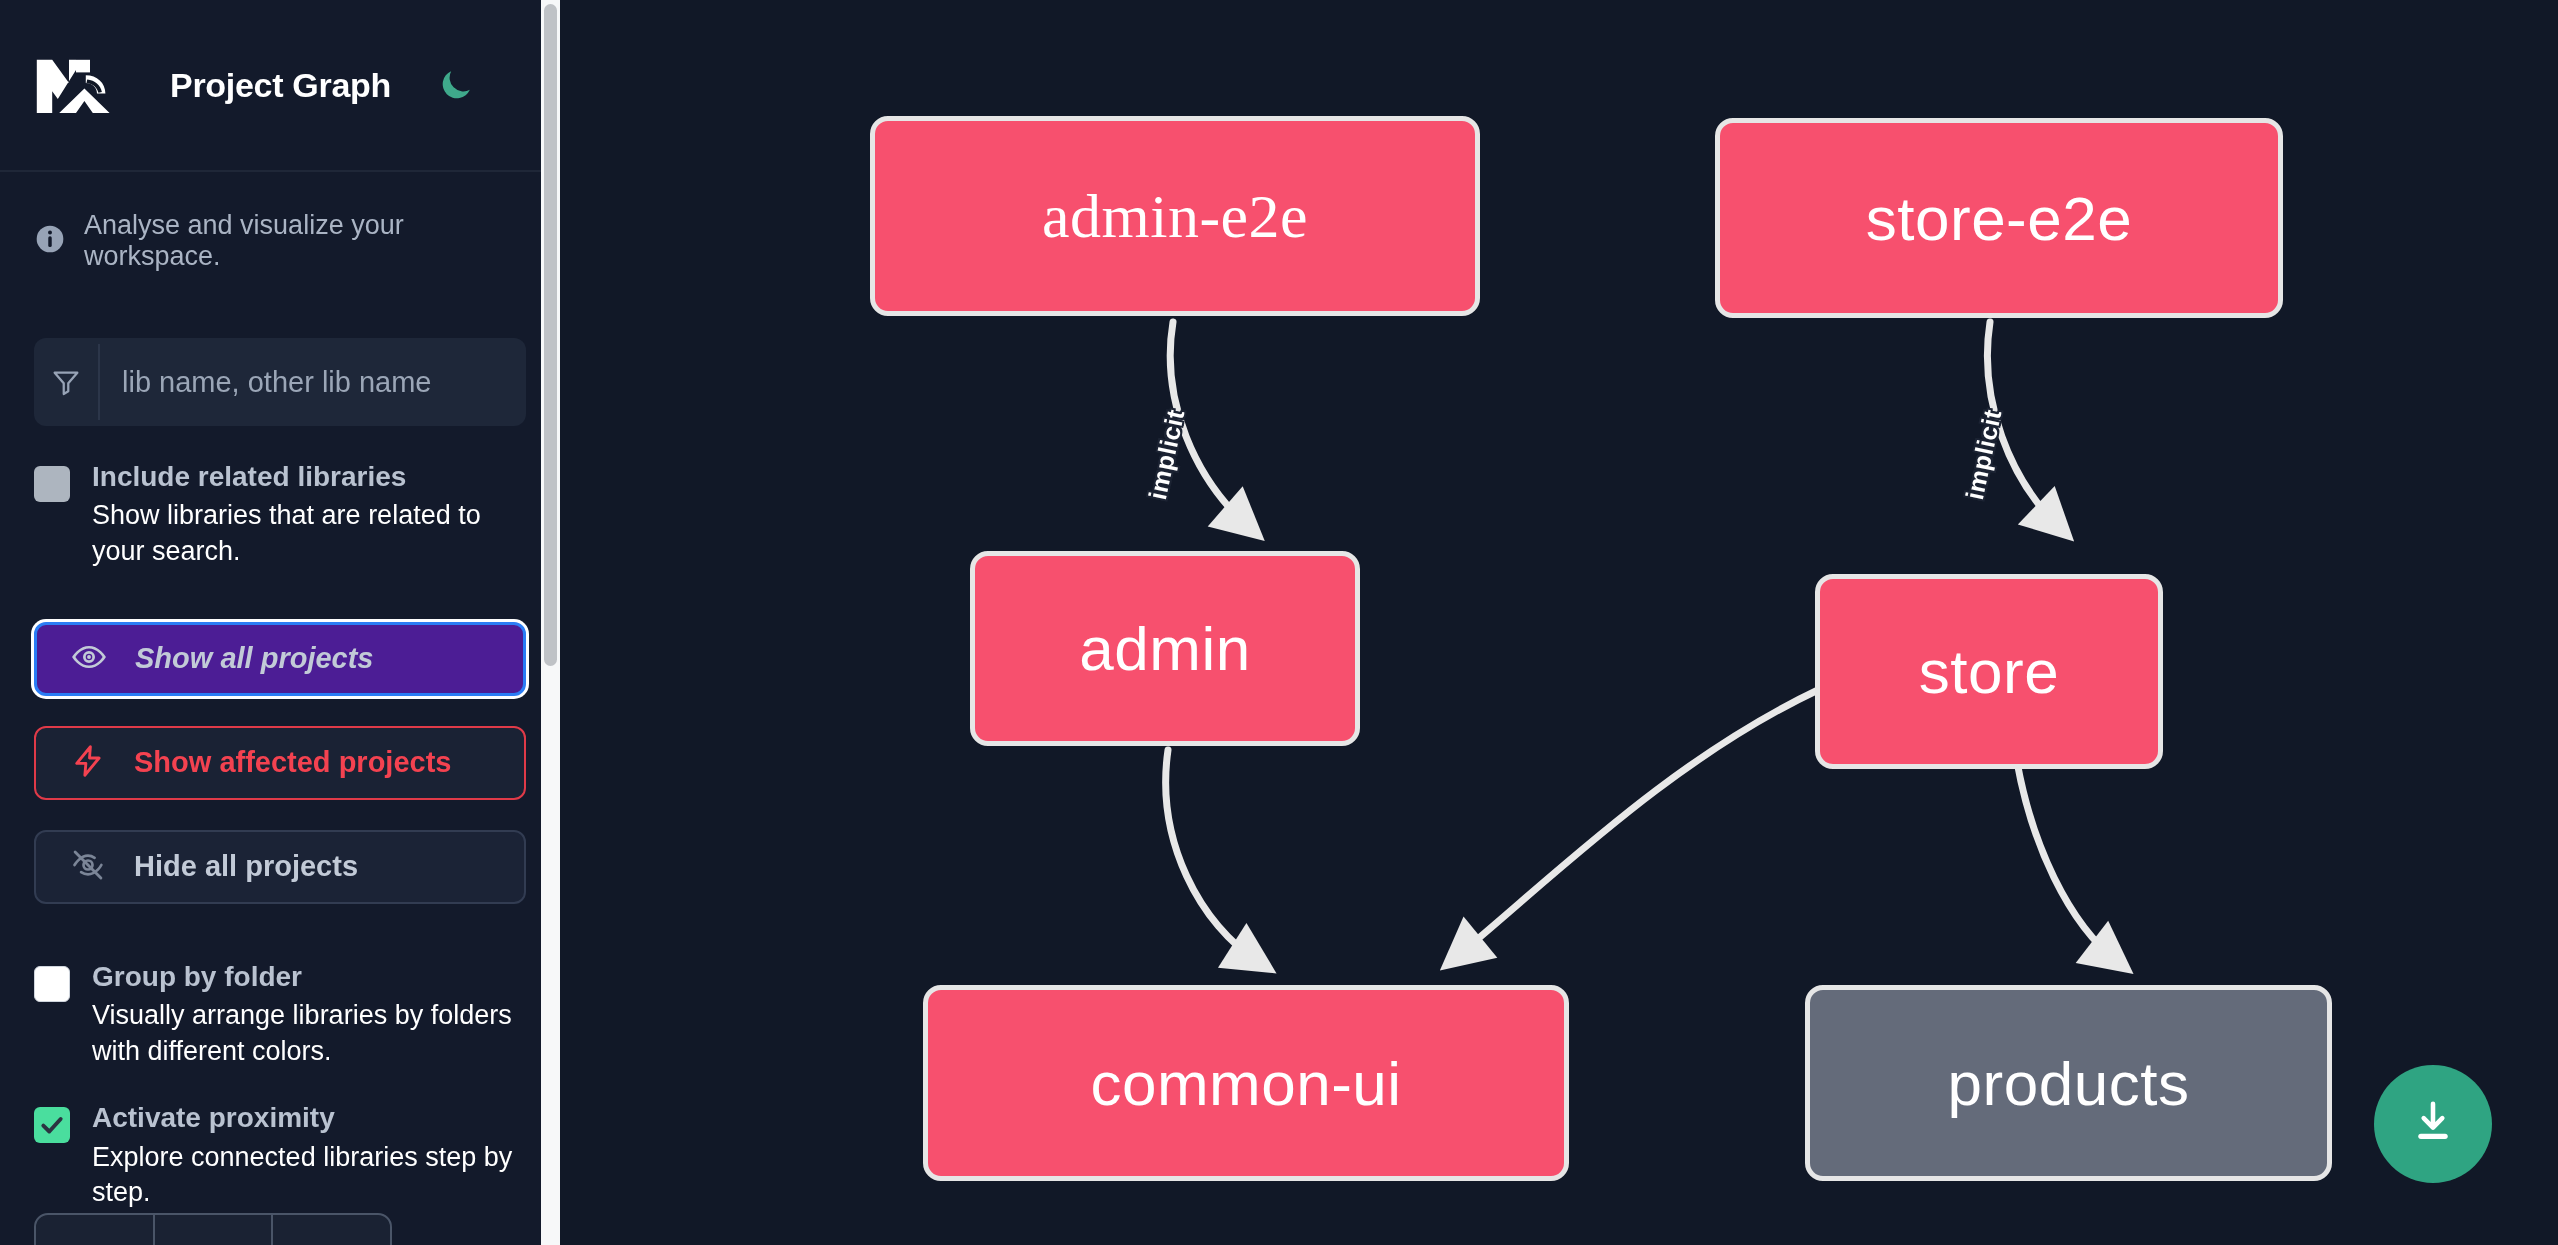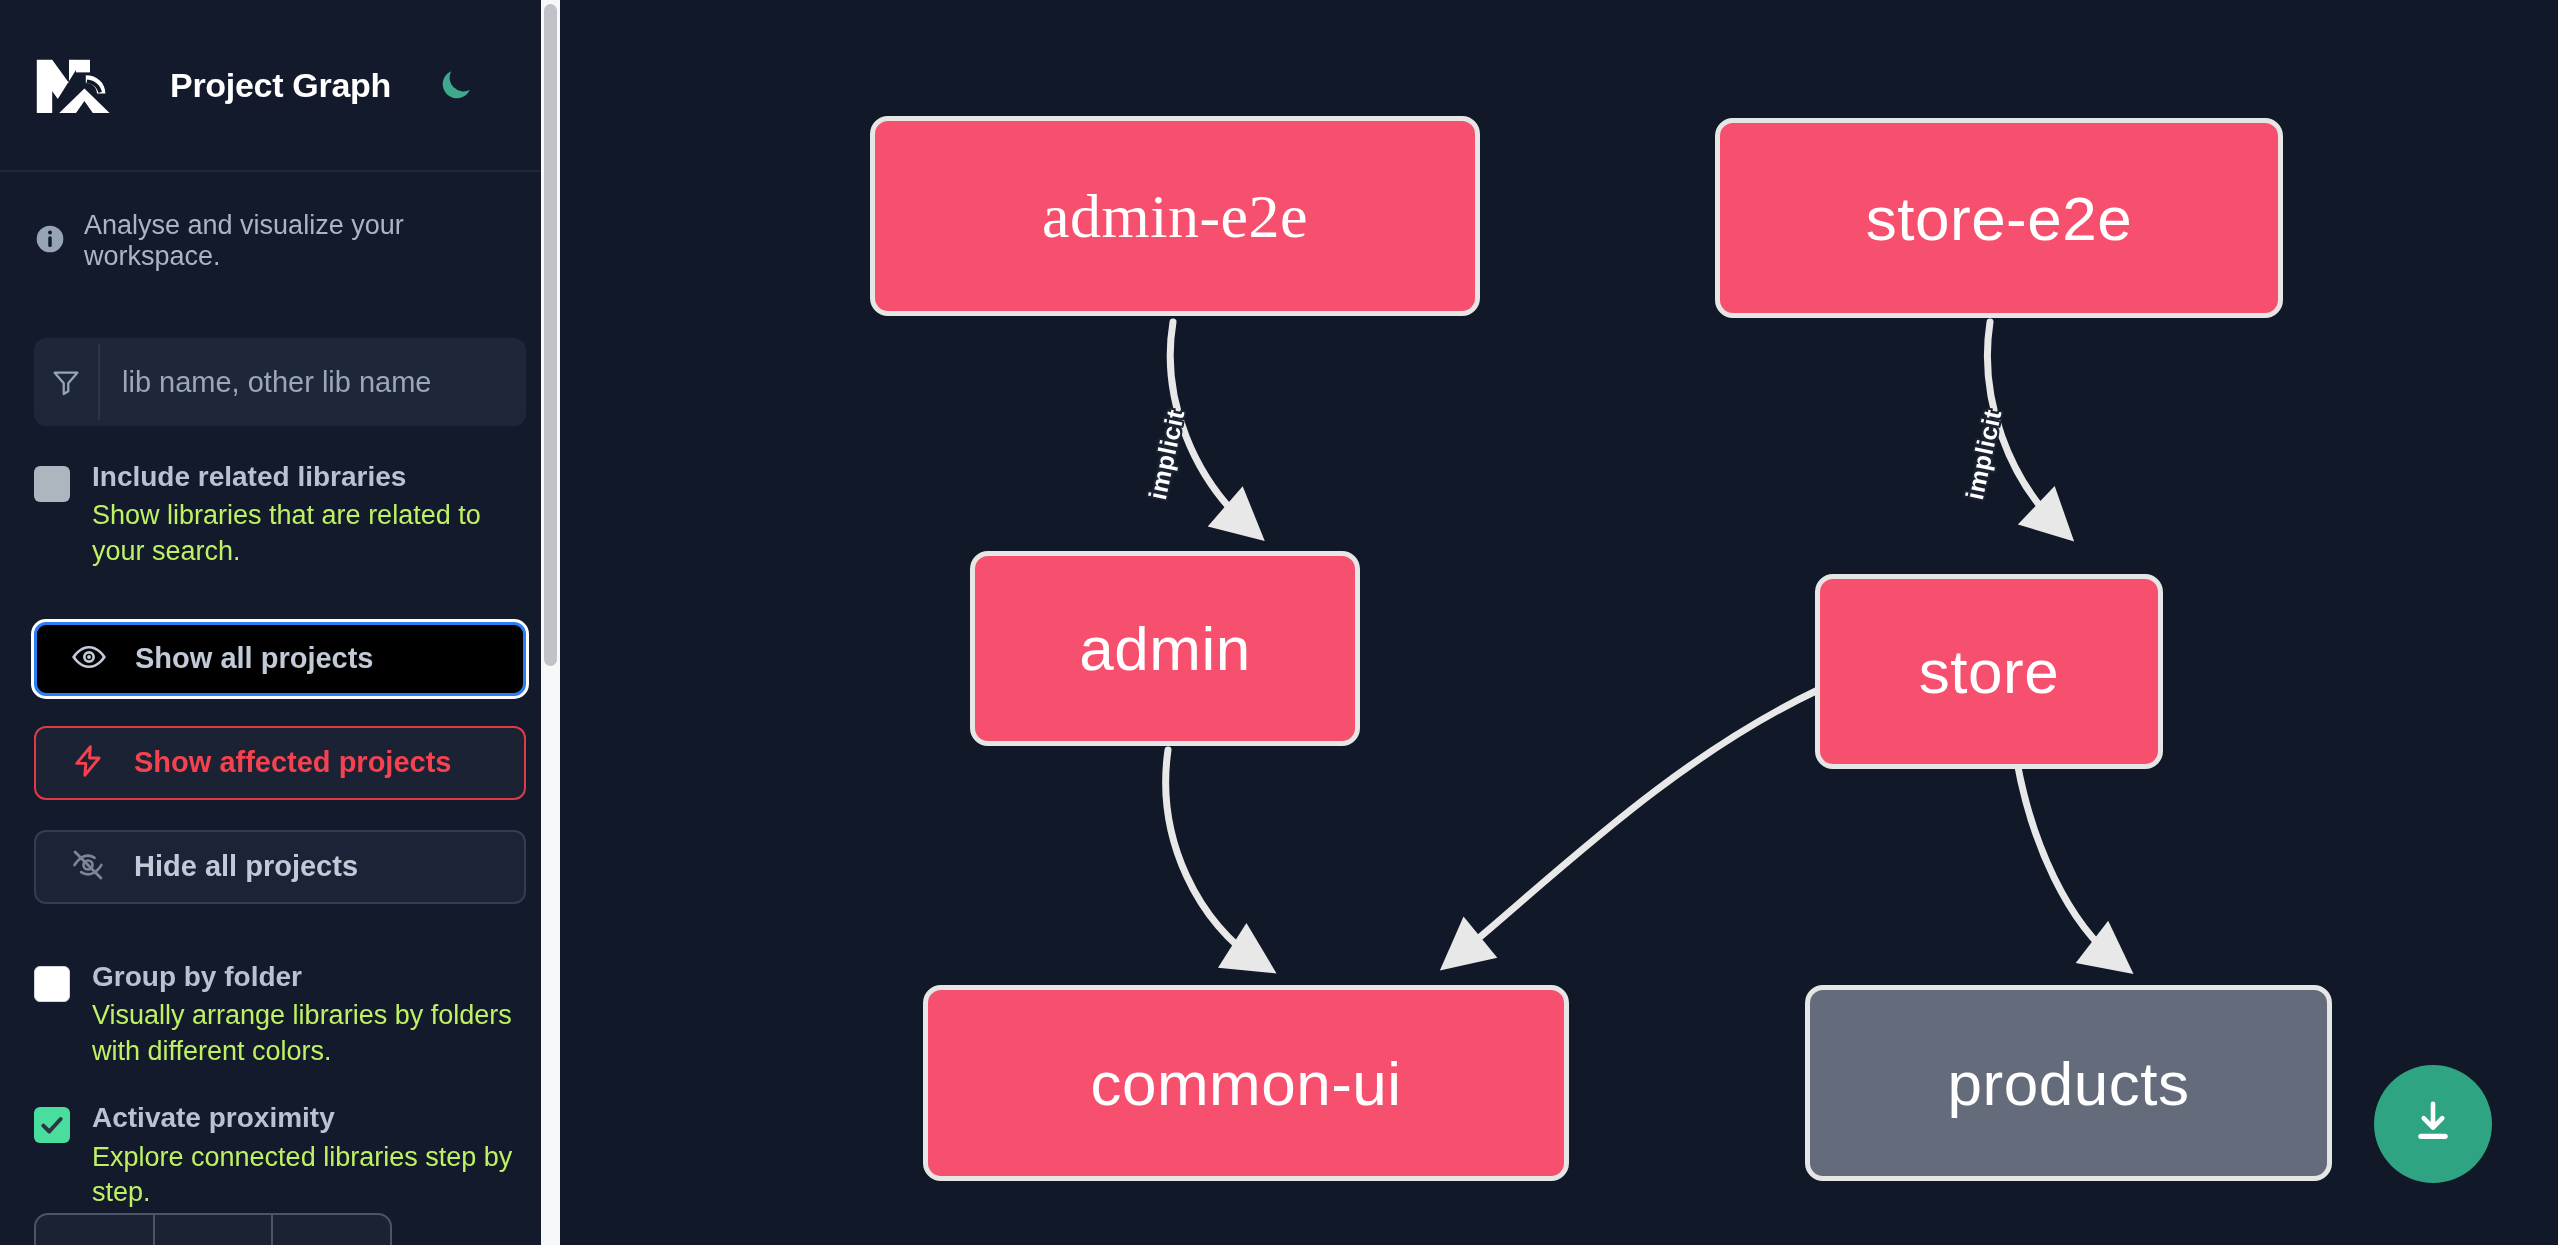--- a/index.html
+++ b/index.html
@@ -110,21 +110,21 @@
   .cb .tick { display: none; }
   .cb.green .tick { display: block; }
   .check-texts { flex: 1; }
   .check-title {
     color: #b9c2d0;
     font-size: 28px;
     font-weight: 700;
     line-height: 1.05;
   }
   .check-desc {
-    color: #bef264;
+    color: #ffffff;
     font-size: 27px;
     font-weight: 400;
     line-height: 1.32;
     margin-top: 7px;
     max-width: 450px;
   }
 
   .btn {
     margin-top: 30px;
     height: 74px;
@@ -134,21 +134,22 @@
     display: flex;
     align-items: center;
     padding-left: 34px;
     gap: 28px;
     cursor: pointer;
   }
   .btn .lbl { font-size: 29px; font-weight: 700; color: #c2cad7; }
   .btn.focused {
     border: 3px solid #2b7df5;
     box-shadow: 0 0 0 3px #ffffff;
-    background: #000000;
+    background: #4c1d95;
+    font-style: italic;
   }
   .btn.danger { border: 2px solid #e03a48; background: #1a2234; }
   .btn.danger .lbl { color: #f44250; }
   .btn.muted .lbl { color: #c2cad7; }
   .btn-first { margin-top: 52px; }
 
   .group-gap { margin-top: 58px; }
 
   .seg-control {
     position: absolute;

